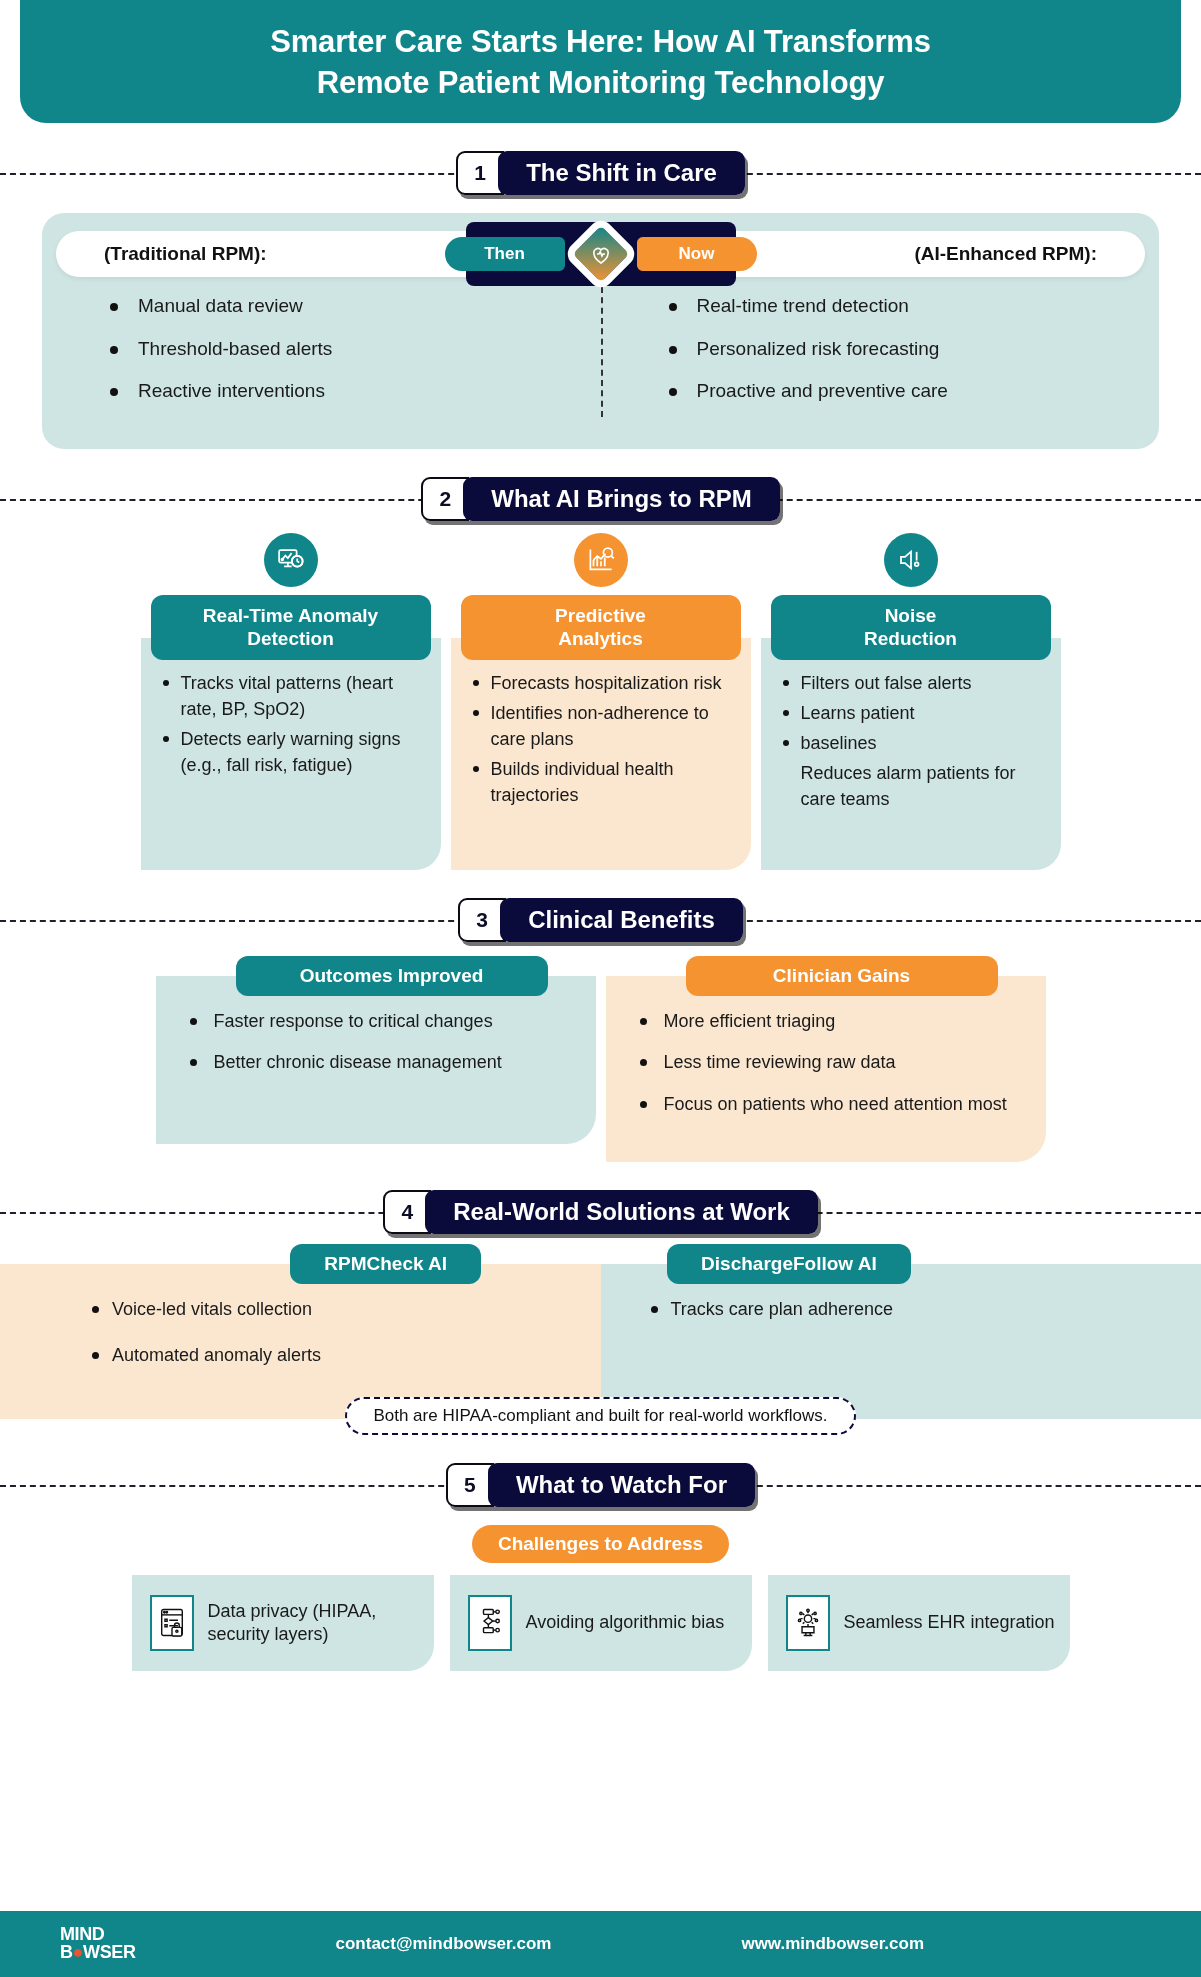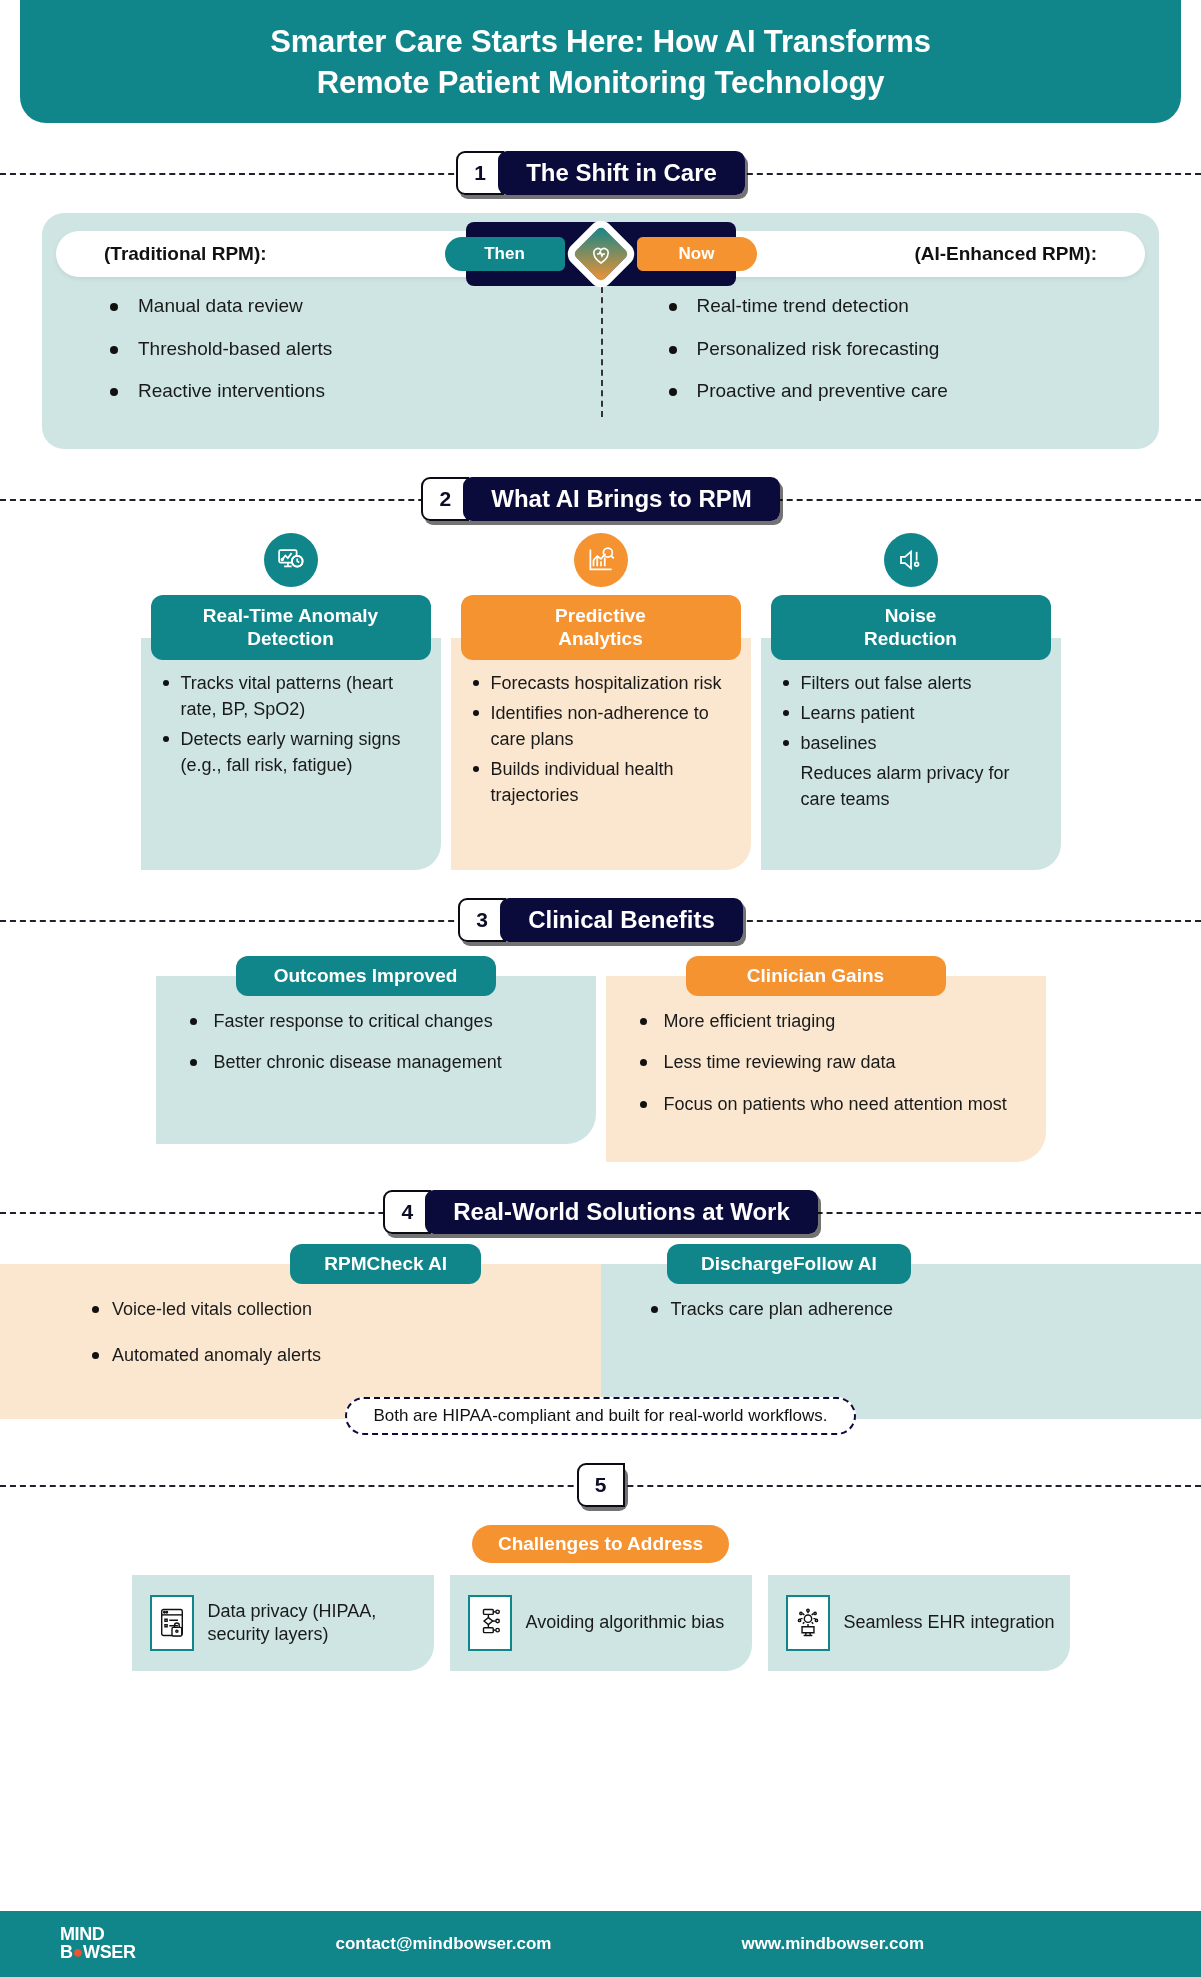--- a/index.html
+++ b/index.html
@@ -231,21 +231,21 @@
     margin: 8px 42px 0;
   }
   .card3 { width: 440px; position: relative; }
   .card3-head {
     position: relative; z-index: 2;
     border-radius: 12px;
     padding: 9px 18px;
     text-align: center;
     color: #fff; font-size: 19px; font-weight: bold;
     margin: 0 auto;
-    width: 260px;
+    width: 312px;
   }
   .card3-head.teal { background: #10868B; }
   .card3-head.orange { background: #F59331; }
   .card3-head.offl { margin-left: 80px; }
   .card3-body {
     margin-top: -20px;
     padding: 34px 16px 28px 10px;
     border-radius: 0 0 30px 0;
     min-height: 168px;
   }
@@ -487,21 +487,21 @@
       </svg>
     </div>
     <div class="card2-head teal">
       <span>Noise<br>Reduction</span>
     </div>
     <div class="card2-body teal">
       <ul>
         <li>Filters out false alerts</li>
         <li>Learns patient</li>
         <li>baselines</li>
-        <li class="nobullet">Reduces alarm privacy for care teams</li>
+        <li class="nobullet">Reduces alarm patients for care teams</li>
       </ul>
     </div>
   </div>
 
 </div>
 
 <div class="banner-wrap">
   <div class="banner-rule"></div>
   <div class="banner">
     <div class="banner-num">3</div>
@@ -557,20 +557,21 @@
       </ul>
     </div>
   </div>
   <div class="hipaa-note">Both are HIPAA-compliant and built for real-world workflows.</div>
 </div>
 
 <div class="banner-wrap">
   <div class="banner-rule"></div>
   <div class="banner">
     <div class="banner-num">5</div>
+    <div class="banner-title">What to Watch For</div>
   </div>
 </div>
 
 <div class="chall-pill">Challenges to Address</div>
 
 <div class="sec5-cards">
 
   <div class="card5">
     <div class="card5-icon">
       <svg width="26" height="34" viewBox="0 0 24 30" fill="none" stroke="#111" stroke-width="1.3">

